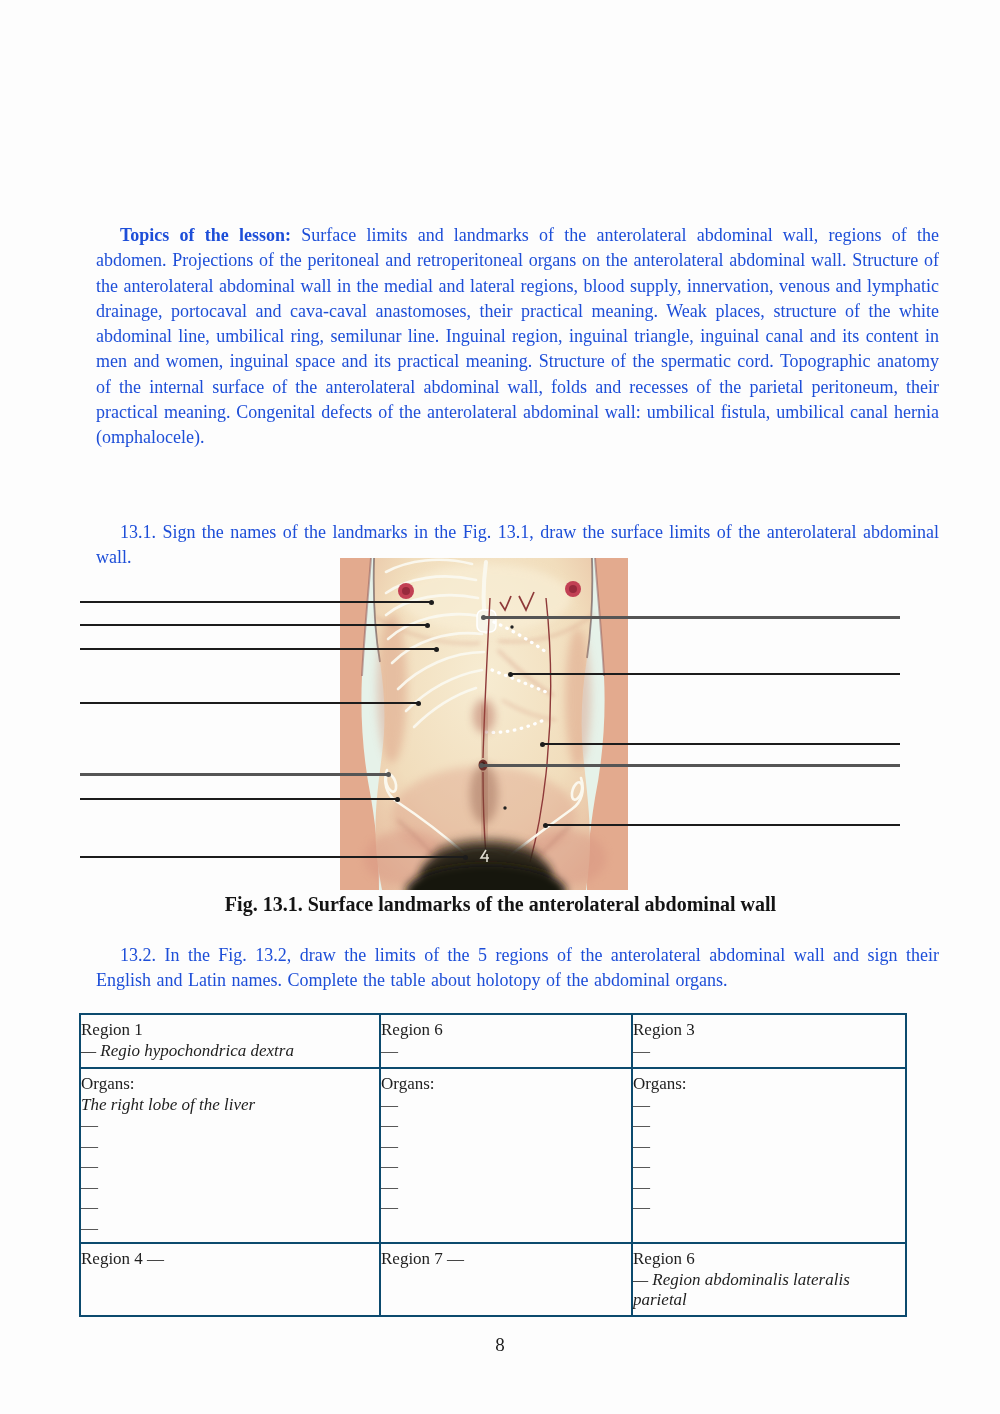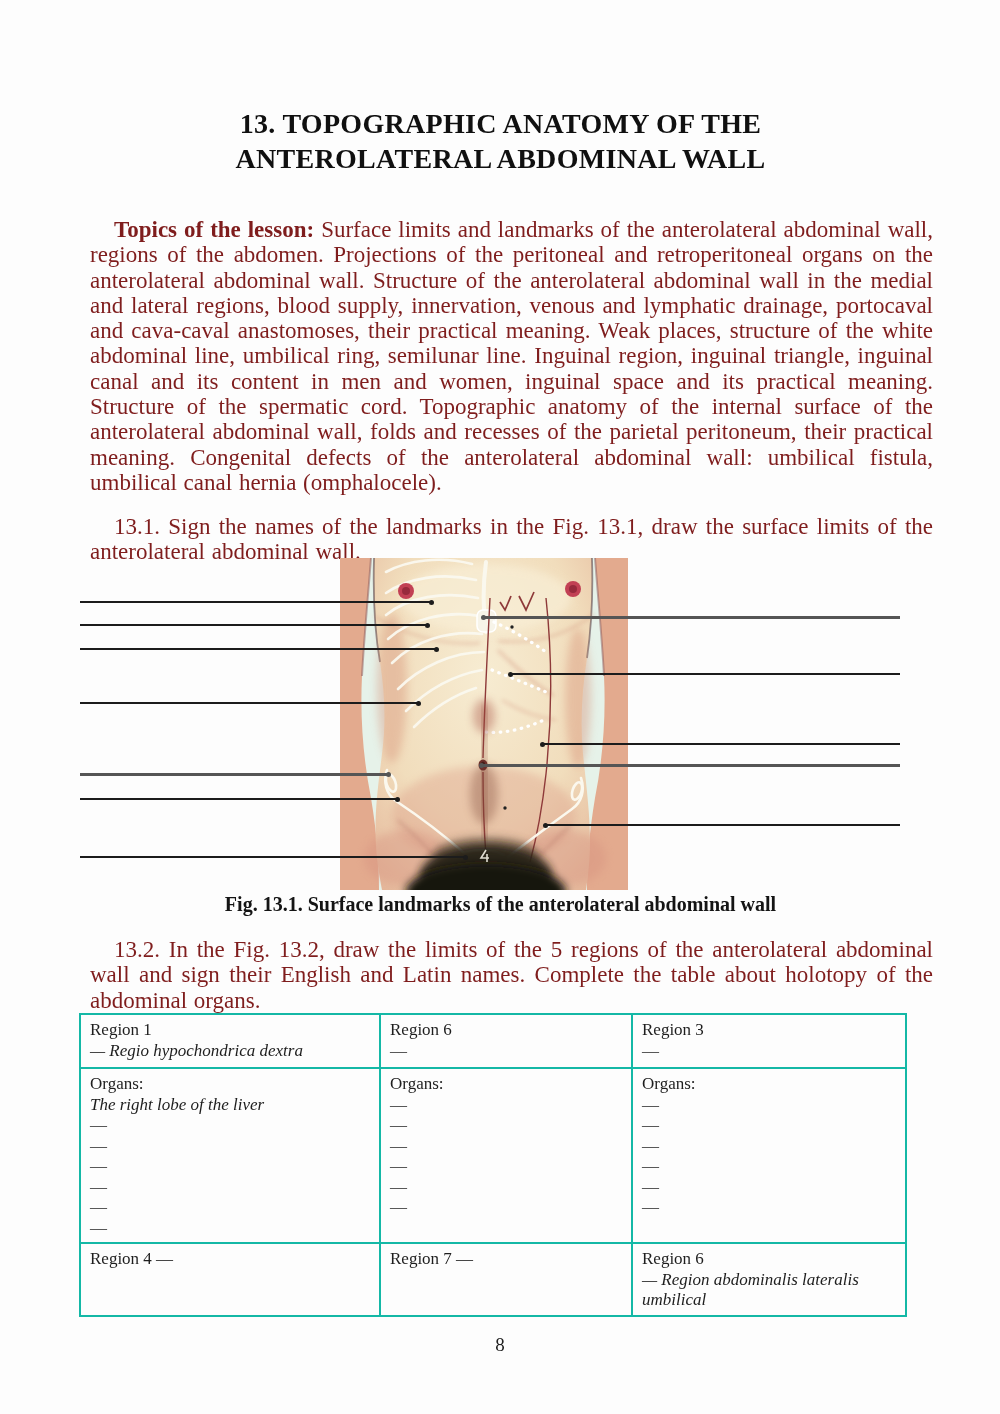--- a/index.html
+++ b/index.html
@@ -7,22 +7,22 @@
     position:relative;width:1000px;height:1414px;background:#fdfdfd;
     font-family:"Liberation Serif","DejaVu Serif",serif;color:#1b1b1b;overflow:hidden;
   }
   .title{
     position:absolute;top:106px;left:79px;width:843px;margin:0;
     text-align:center;font-size:28px;line-height:35px;font-weight:bold;color:#101010;
     letter-spacing:.3px;
   }
   .title span{display:block;}
   .para{
-    position:absolute;left:79px;width:843px;margin:11px;
-    font-size:23px;line-height:25.3px;text-align:justify;color:#7f1d1d;
+    position:absolute;left:79px;width:843px;margin:17px;
+    font-size:18px;line-height:25.3px;text-align:justify;color:#1d4ed8;
     word-spacing:1px;
   }
   .indent{text-indent:24px;}
   .para b{font-weight:bold;}
   .figure{position:absolute;top:558px;left:78px;width:844px;height:334px;}
   .photo{position:absolute;top:0;left:262px;width:288px;height:332px;display:block;}
   .ln{position:absolute;height:0;border-top:2px solid #1c1c1c;}
   .ln.thick{border-top:3px solid #555555;}
   .ln::before{content:"";position:absolute;width:5px;height:5px;border-radius:50%;background:#1c1c1c;top:-3.5px;}
   .ln.thick::before{background:#555555;top:-4px;}
@@ -30,39 +30,35 @@
   .ln.dot-l::before{left:-1px;}
   .caption{
     position:absolute;top:893px;left:79px;width:843px;text-align:center;
     font-size:20px;font-weight:bold;color:#141414;
   }
   table.holo{
     position:absolute;top:1013px;left:79px;border-collapse:collapse;table-layout:fixed;
     font-size:17px;line-height:20.5px;color:#1e1e1e;
   }
   table.holo td{
-    border:2px solid #14b8a6;vertical-align:top;padding:5px 9px 4px 9px;
+    border:2px solid #0c4a6e;vertical-align:top;padding:5px 9px 4px 0;
   }
   .cl{min-height:20.5px;}
   .it{font-style:italic;}
   .dash{color:#3a3a3a;}
   .pagenum{
     position:absolute;top:1334px;left:0;width:1000px;text-align:center;
     font-size:19px;color:#222222;
   }
 </style>
 </head>
 <body>
 
 <div class="page">
 
-  <h1 class="title">
-    <span>13. TOPOGRAPHIC ANATOMY OF THE</span>
-    <span>ANTEROLATERAL ABDOMINAL WALL</span>
-  </h1>
 
   <p class="para indent" style="top:206px"><b>Topics of the lesson:</b><span> Surface limits and landmarks of the anterolateral abdominal wall, regions of the abdomen. Projections of the peritoneal and retroperitoneal organs on the anterolateral abdominal wall. Structure of the anterolateral abdominal wall in the medial and lateral regions, blood supply, innervation, venous and lymphatic drainage, portocaval and cava-caval anastomoses, their practical meaning. Weak places, structure of the white abdominal line, umbilical ring, semilunar line. Inguinal region, inguinal triangle, inguinal canal and its content in men and women, inguinal space and its practical meaning. Structure of the spermatic cord. Topographic anatomy of the internal surface of the anterolateral abdominal wall, folds and recesses of the parietal peritoneum, their practical meaning. Congenital defects of the anterolateral abdominal wall: umbilical fistula, umbilical canal hernia (omphalocele).</span></p>
 
   <p class="para indent" style="top:503px"><span>13.1. Sign the names of the landmarks in the Fig. 13.1, draw the surface limits of the anterolateral abdominal wall.</span></p>
 
   <div class="figure">
 
     <svg class="photo" viewBox="0 0 288 332" preserveAspectRatio="none">
       <defs>
         <radialGradient id="gSkin" cx="50%" cy="35%" r="85%">
@@ -217,21 +213,21 @@
     <tr style="height:71px">
       <td>
         <div class="cl">Region 4 —</div>
       </td>
       <td>
         <div class="cl">Region 7 —</div>
       </td>
       <td>
         <div class="cl">Region 6</div>
         <div class="cl it">— Region abdominalis lateralis</div>
-        <div class="cl it">umbilical</div>
+        <div class="cl it">parietal</div>
       </td>
     </tr>
   </tbody>
     </table>
 
   <div class="pagenum">8</div>
 
 </div>
 
 </body></html>

